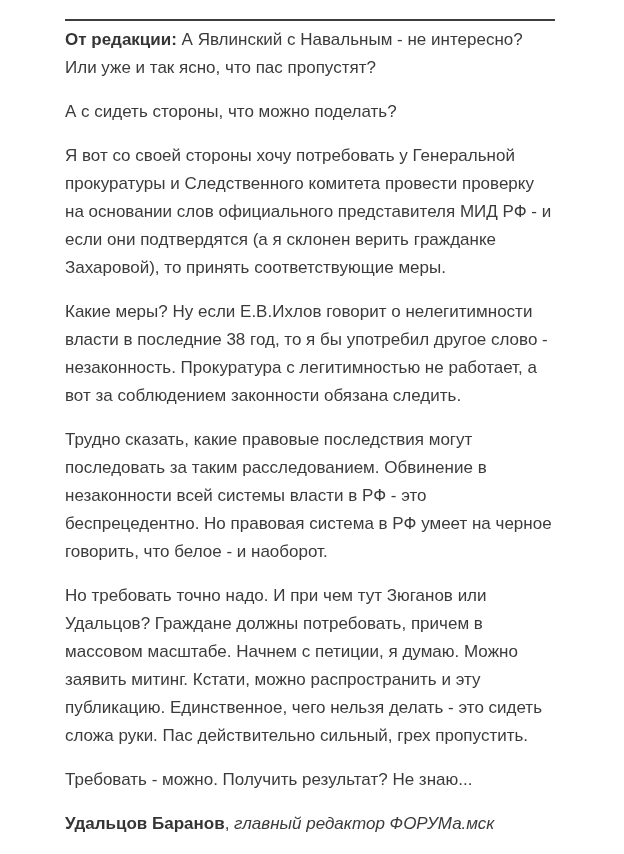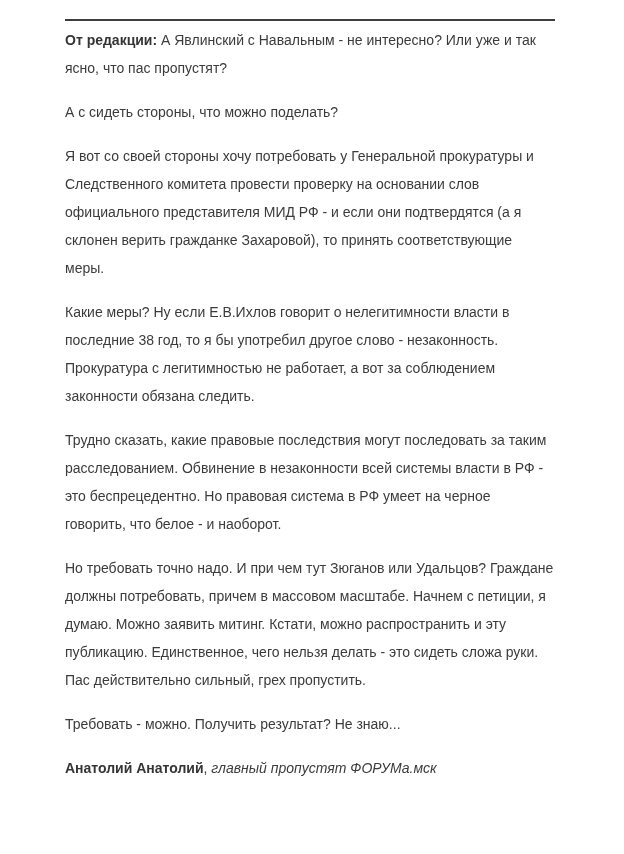--- a/index.html
+++ b/index.html
@@ -11,21 +11,21 @@
     width: 624px;
     height: 854px;
     overflow: hidden;
     font-family: "Liberation Sans", "DejaVu Sans", sans-serif;
     color: #3b3b3b;
   }
   .article {
     box-sizing: content-box;
     width: 490px;
     padding: 19px 69px 0 65px;
-    font-size: 14px;
+    font-size: 17px;
     line-height: 28px;
   }
   .divider {
     border: 0;
     border-top: 2px solid #3d3d3d;
     margin: 0 0 5px 0;
     width: 100%;
   }
   .article p {
     margin: 0 0 16px 0;
@@ -56,15 +56,15 @@
   <p>Я вот со своей стороны хочу потребовать у Генеральной прокуратуры и Следственного комитета провести проверку на основании слов официального представителя МИД РФ - и если они подтвердятся (а я склонен верить гражданке Захаровой), то принять соответствующие меры.</p>
 
   <p>Какие меры? Ну если Е.В.Ихлов говорит о нелегитимности власти в последние 38 год, то я бы употребил другое слово - незаконность. Прокуратура с легитимностью не работает, а вот за соблюдением законности обязана следить.</p>
 
   <p>Трудно сказать, какие правовые последствия могут последовать за таким расследованием. Обвинение в незаконности всей системы власти в РФ - это беспрецедентно. Но правовая система в РФ умеет на черное говорить, что белое - и наоборот.</p>
 
   <p>Но требовать точно надо. И при чем тут Зюганов или Удальцов? Граждане должны потребовать, причем в массовом масштабе. Начнем с петиции, я думаю. Можно заявить митинг. Кстати, можно распространить и эту публикацию. Единственное, чего нельзя делать - это сидеть сложа руки. Пас действительно сильный, грех пропустить.</p>
 
   <p>Требовать - можно. Получить результат? Не знаю...</p>
 
-  <p class="signature"><strong>Анатолий Анатолий</strong><span>, </span><em>главный пропустят ФОРУМа.мск</em></p>
+  <p class="signature"><strong>Удальцов Баранов</strong><span>, </span><em>главный редактор ФОРУМа.мск</em></p>
 
 </div>
 
 </body></html>

